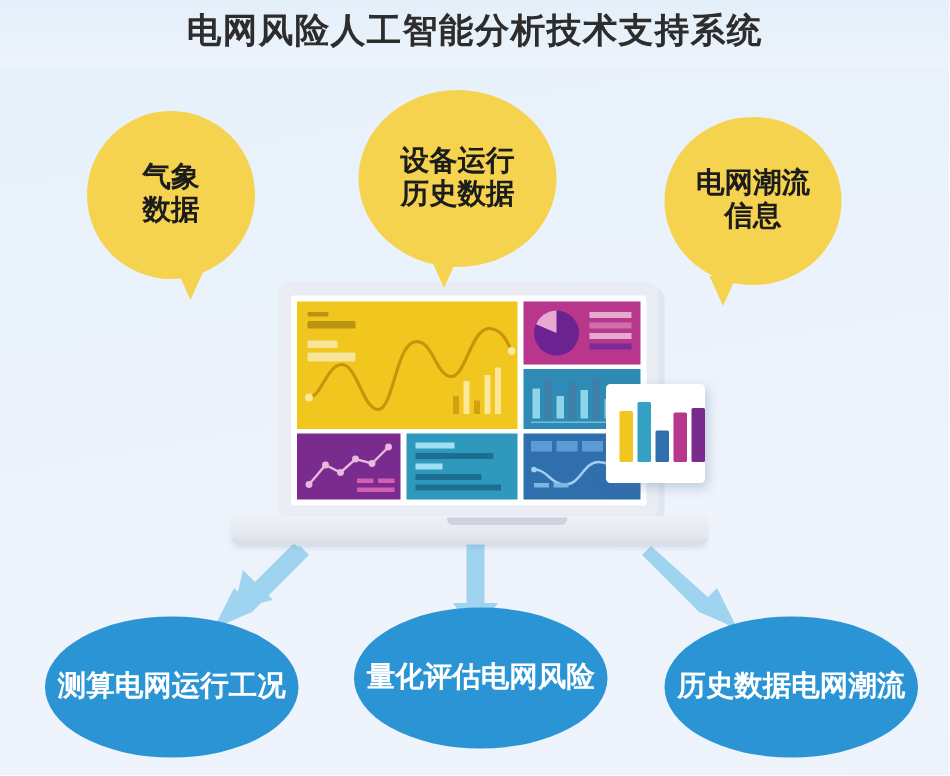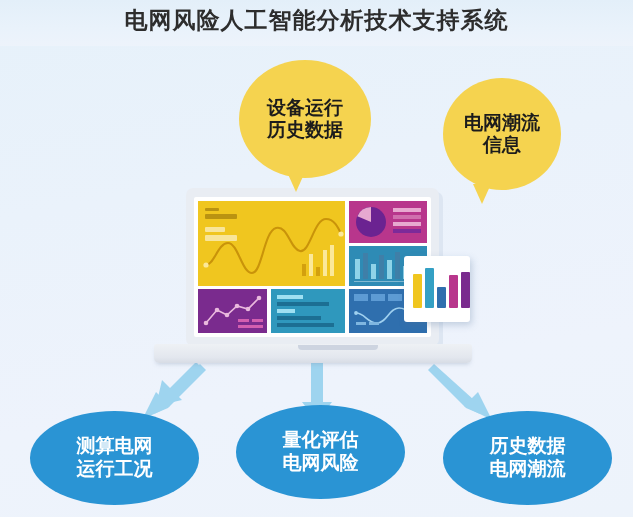--- a/index.html
+++ b/index.html
@@ -111,39 +111,43 @@
   #float-card .fbar { position: absolute; bottom: 14px; border-radius: 1px; }
 
   
   .arrow { position: absolute; z-index: 3; }
 
   
   .result {
     position: absolute;
     background: #2a94d4;
     border-radius: 50%;
-    display: flex; flex-direction: column;
+    display: flex; 
     align-items: center; justify-content: center;
     color: #ffffff; font-weight: 700; font-size: 19px;
     line-height: 1.2; text-align: center;
     z-index: 5;
   }
   .result .ln { display: block; white-space: nowrap; }
   #result-calc  { left: 30px;  top: 411px; width: 169px; height: 94px; }
   #result-eval  { left: 236px; top: 405px; width: 169px; height: 94px; }
   #result-strat { left: 443px; top: 411px; width: 169px; height: 94px; }
 </style>
 </head>
 <body>
 
 <div id="stage">
 
   <div id="header-band"></div>
   <div id="page-title">电网风险人工智能分析技术支持系统</div>
 
+  <div class="bubble" id="bubble-weather">
+    <span class="ln">气象</span>
+    <span class="ln">数据</span>
+  </div>
 
   <div class="bubble" id="bubble-equipment">
     <span class="ln">设备运行</span>
     <span class="ln">历史数据</span>
   </div>
 
   <div class="bubble" id="bubble-powerflow">
     <span class="ln">电网潮流</span>
     <span class="ln">信息</span>
   </div>

